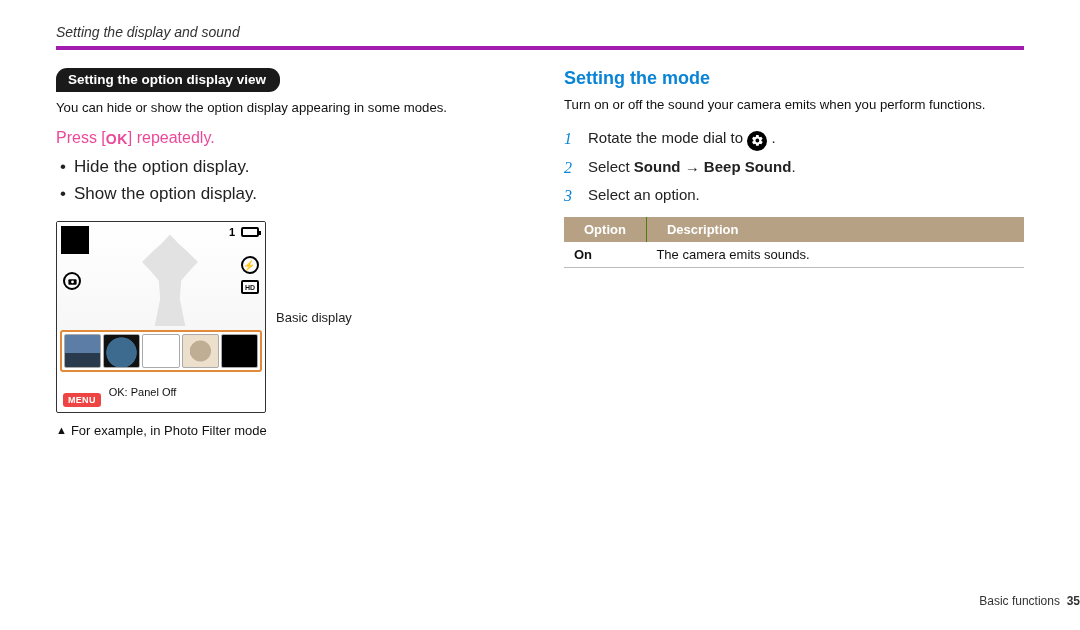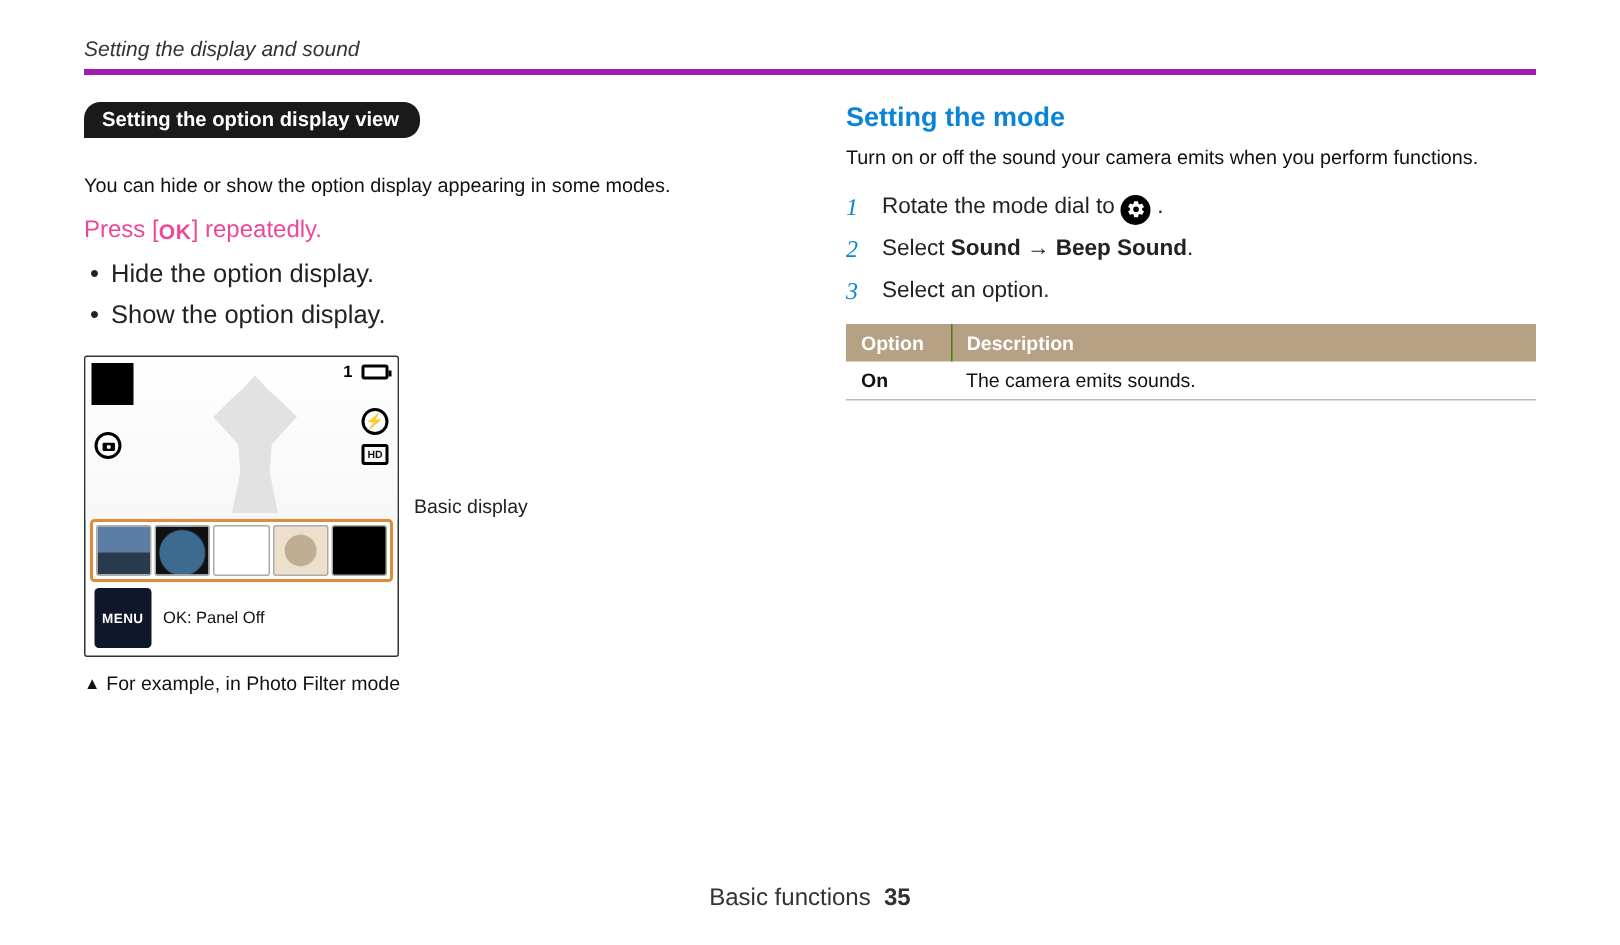--- a/index.html
+++ b/index.html
@@ -27,21 +27,21 @@
   }
   .col { flex: 1 1 0; }
   .pill {
     display: inline-block;
     background: #1a1a1a;
     color: #fff;
     font-weight: 600;
     font-size: 13.5px;
     padding: 4px 14px 5px 12px;
     border-radius: 11px 11px 11px 0;
-    margin-bottom: 24px;
+    margin-bottom: 8px;
   }
   .intro { font-size: 13.2px; color: #111; margin-bottom: 14px; }
   .instruction { font-size: 16px; color: #ec4899; margin: 6px 0 6px 0; }
   .ok-badge {
     display: inline-block;
     font-family: Arial, sans-serif;
     font-weight: 800;
     font-size: 14px;
     letter-spacing: 0.5px;
     vertical-align: -1px;
@@ -133,22 +133,22 @@
     background: radial-gradient(circle,#6b5f4d 0 5px,#b5a688 6px 10px);
     border:1px solid #7a6a50;
   }
   .thumb.black { background: #000; }
   .shot-bottom {
     display: flex; align-items: center; gap: 8px;
     padding: 4px 6px 5px 6px;
     font-size: 11px;
   }
   .menu-btn {
-    background: #0f172a; color: #fff; font-size: 9px; font-weight: 700;
-    padding: 15px 5px; border-radius: 3px; letter-spacing: 0.3px;
+    background: #ef4444; color: #fff; font-size: 9px; font-weight: 700;
+    padding: 2px 5px; border-radius: 3px; letter-spacing: 0.3px; margin-top: 17px;
   }
   .annot { font-size: 13px; color: #222; }
   .example {
     margin-top: 10px;
     font-size: 13px;
   }
   .example .tri { font-size: 11px; vertical-align: 1px; margin-right: 4px; }
 
   
   .h2 {
@@ -186,36 +186,36 @@
     border-collapse: collapse;
     width: 100%;
     margin-top: 10px;
     font-size: 13px;
   }
   table.opts thead th {
     background: #b6a184;
     color: #fff;
     text-align: left;
     font-weight: 600;
-    padding: 5px 10px;
+    padding: 5px 20px;
   }
   table.opts thead th:first-child { width: 70px; }
   table.opts thead th + th { border-left: 1px solid #4d7c0f; }
   table.opts tbody td {
     padding: 5px 10px;
     border-bottom: 1px solid #bbb;
   }
   table.opts tbody td:first-child { font-weight: 700; }
 
   .footer {
     position: absolute;
     bottom: 22px;
     left: 0; right: 0;
-    text-align: center;
-    font-size: 16px;
+    text-align: right;
+    font-size: 12px;
     color: #333;
   }
   .footer .pnum { font-weight: 700; }
 </style>
 </head>
 <body>
 
 <div class="page-header">Setting the display and sound</div>
 
 <div class="columns">

